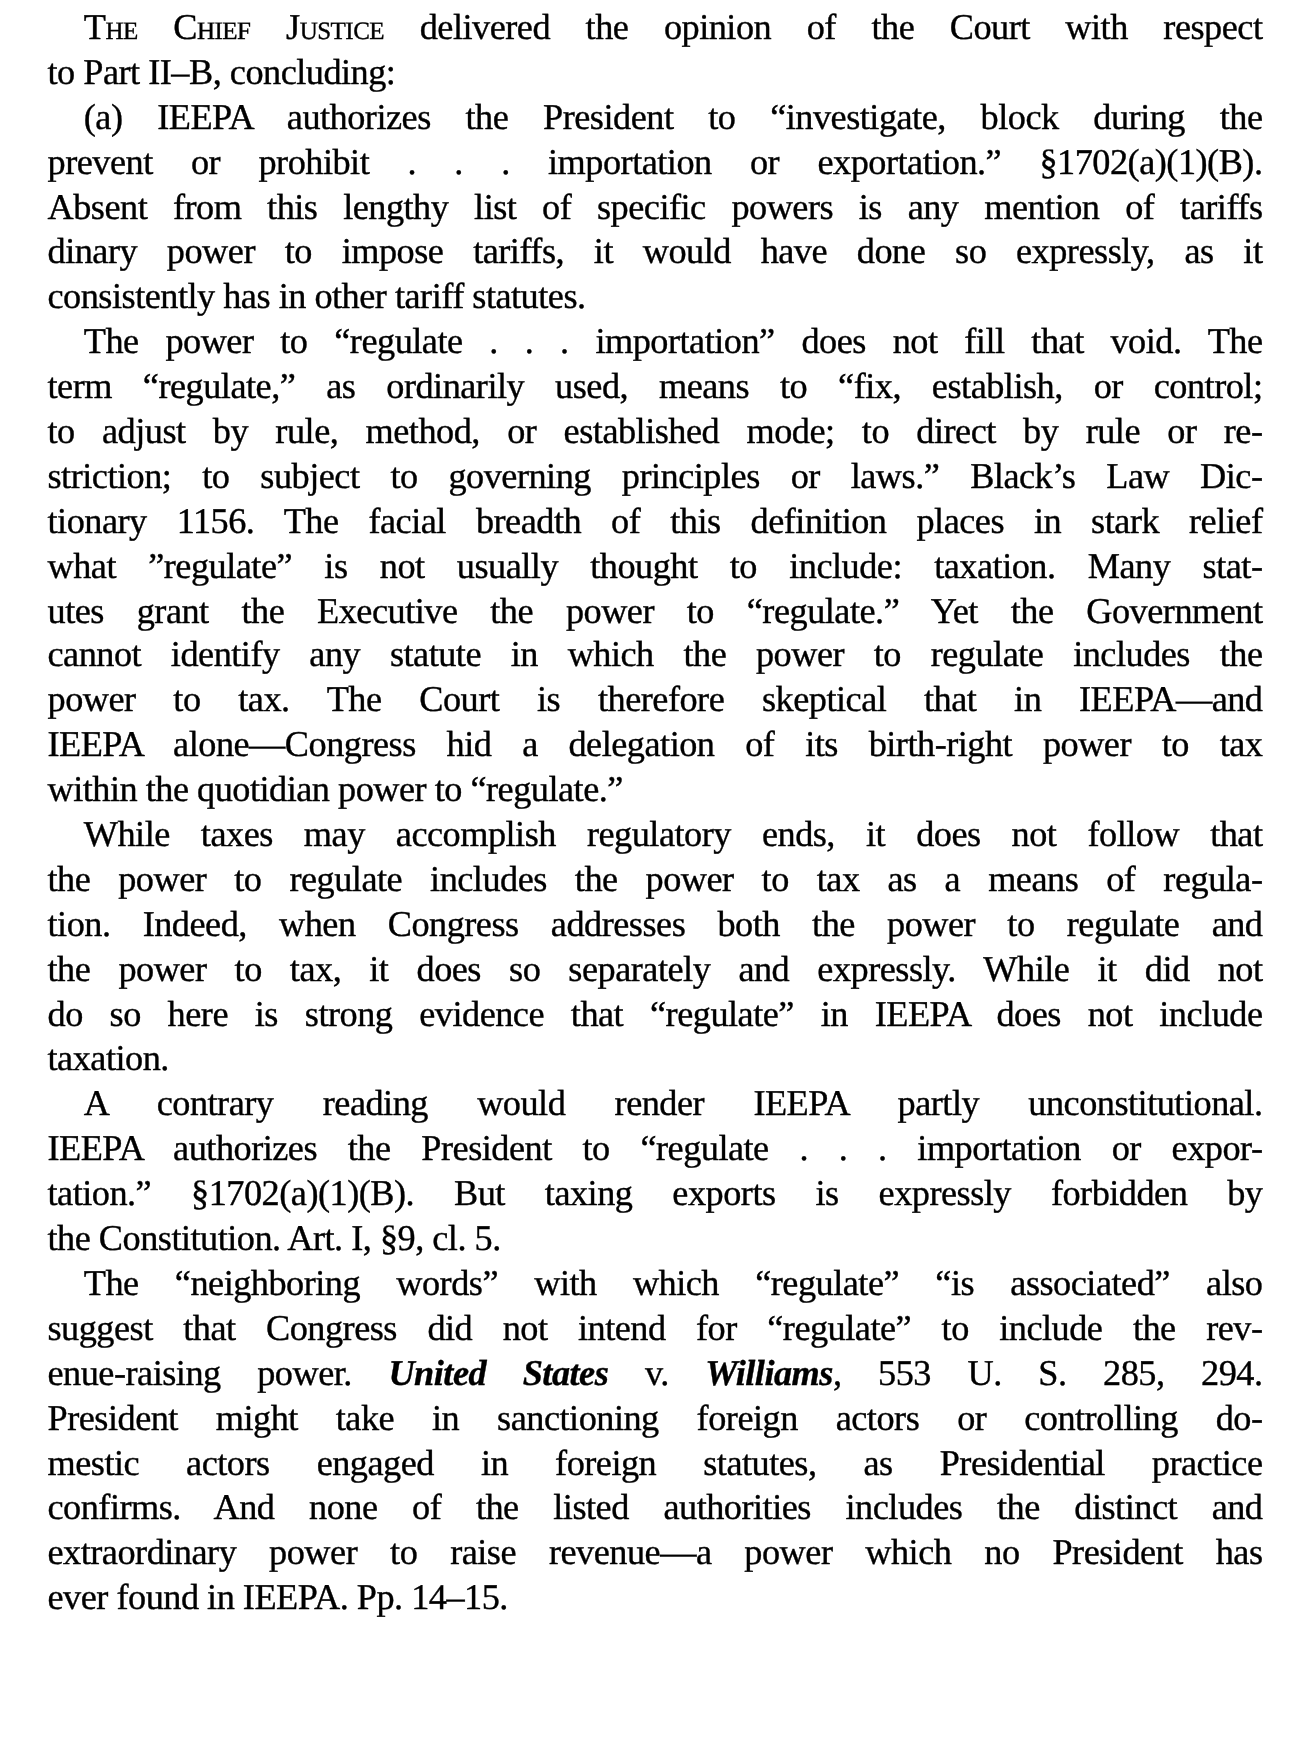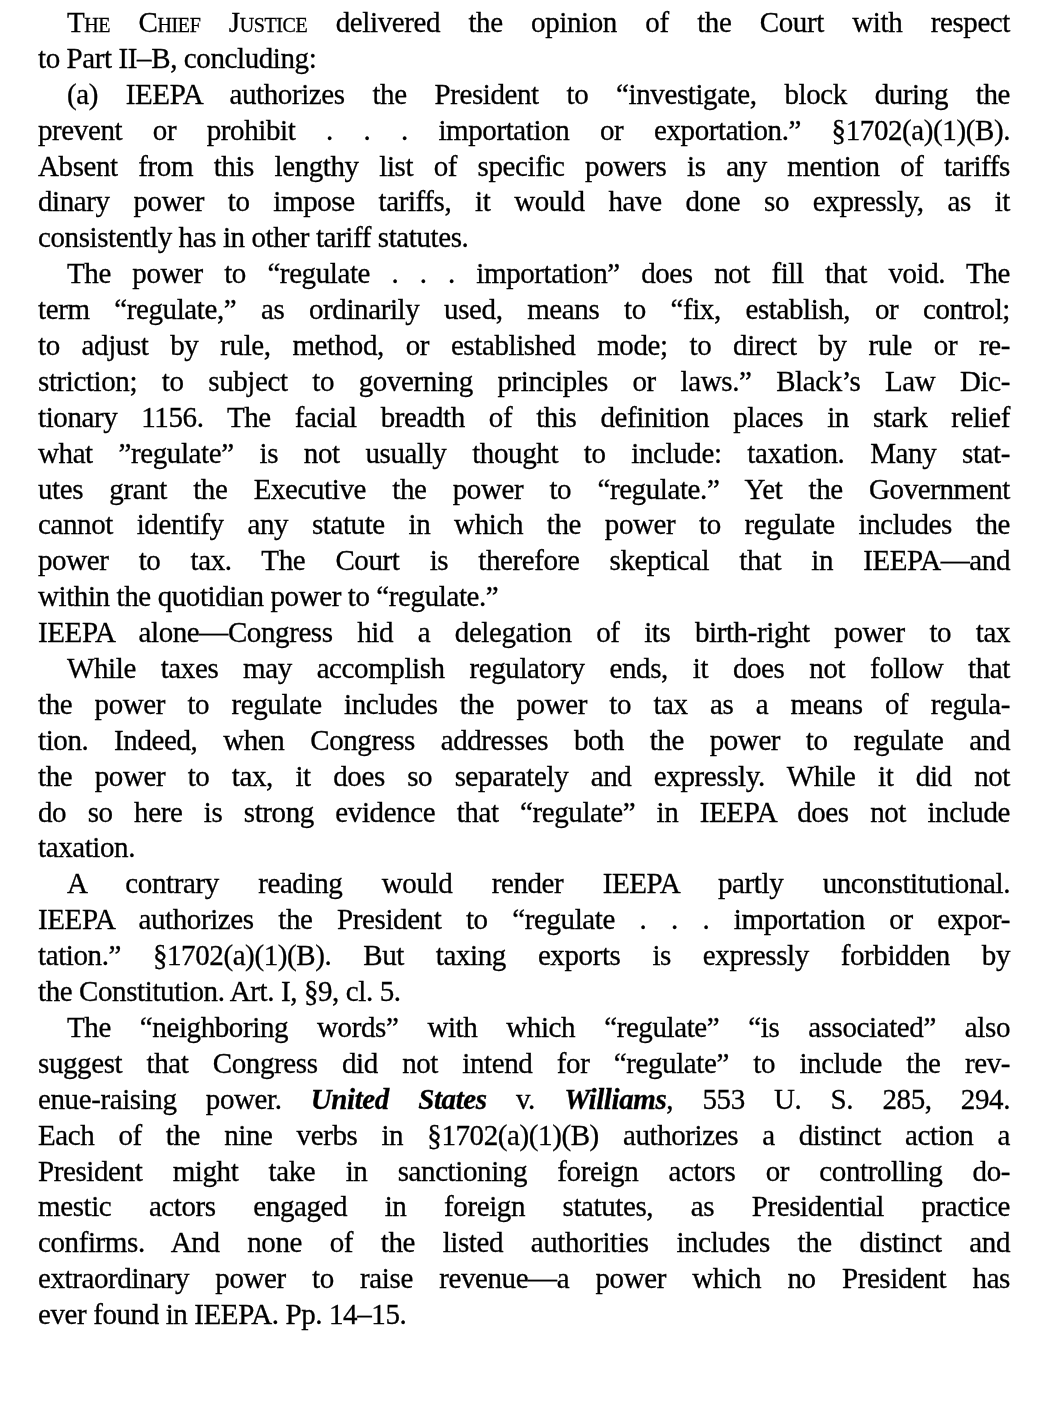--- a/index.html
+++ b/index.html
@@ -58,41 +58,40 @@
     <div class="para">
       <div class="line indent"><span>The power to “regulate . . . importation” does not fill that void. The</span></div>
       <div class="line"><span>term “regulate,” as ordinarily used, means to “fix, establish, or control;</span></div>
       <div class="line"><span>to adjust by rule, method, or established mode; to direct by rule or re-</span></div>
       <div class="line"><span>striction; to subject to governing principles or laws.” Black’s Law Dic-</span></div>
       <div class="line"><span>tionary 1156. The facial breadth of this definition places in stark relief</span></div>
       <div class="line"><span>what ”regulate” is not usually thought to include: taxation. Many stat-</span></div>
       <div class="line"><span>utes grant the Executive the power to “regulate.” Yet the Government</span></div>
       <div class="line"><span>cannot identify any statute in which the power to regulate includes the</span></div>
       <div class="line"><span>power to tax. The Court is therefore skeptical that in IEEPA—and</span></div>
+      <div class="line"><span>IEEPA alone—Congress hid a delegation of its birth-right power to tax</span></div>
       <div class="line last"><span>within the quotidian power to “regulate.”</span></div>
-      <div class="line"><span>IEEPA alone—Congress hid a delegation of its birth-right power to tax</span></div>
     </div>
     <div class="para">
       <div class="line indent"><span>While taxes may accomplish regulatory ends, it does not follow that</span></div>
       <div class="line"><span>the power to regulate includes the power to tax as a means of regula-</span></div>
       <div class="line"><span>tion. Indeed, when Congress addresses both the power to regulate and</span></div>
       <div class="line"><span>the power to tax, it does so separately and expressly. While it did not</span></div>
       <div class="line"><span>do so here is strong evidence that “regulate” in IEEPA does not include</span></div>
       <div class="line last"><span>taxation.</span></div>
     </div>
     <div class="para">
       <div class="line indent"><span>A contrary reading would render IEEPA partly unconstitutional.</span></div>
       <div class="line"><span>IEEPA authorizes the President to “regulate . . . importation or expor-</span></div>
       <div class="line"><span>tation.” §1702(a)(1)(B). But taxing exports is expressly forbidden by</span></div>
       <div class="line last"><span>the Constitution. Art. I, §9, cl. 5.</span></div>
     </div>
     <div class="para">
       <div class="line indent"><span>The “neighboring words” with which “regulate” “is associated” also</span></div>
       <div class="line"><span>suggest that Congress did not intend for “regulate” to include the rev-</span></div>
       <div class="line"><span>enue-raising power. </span><span class="italic">United States</span><span> v. </span><span class="italic">Williams</span><span>, 553 U. S. 285, 294.</span></div>
-      <div class="line"><span>Each of the nine verbs in §1702(a)(1)(B) authorizes a distinct action a</span></div>
       <div class="line"><span>President might take in sanctioning foreign actors or controlling do-</span></div>
       <div class="line"><span>mestic actors engaged in foreign statutes, as Presidential practice</span></div>
       <div class="line"><span>confirms. And none of the listed authorities includes the distinct and</span></div>
       <div class="line"><span>extraordinary power to raise revenue—a power which no President has</span></div>
       <div class="line last"><span>ever found in IEEPA. Pp. 14–15.</span></div>
     </div>
   </div>
 
 </body></html>

